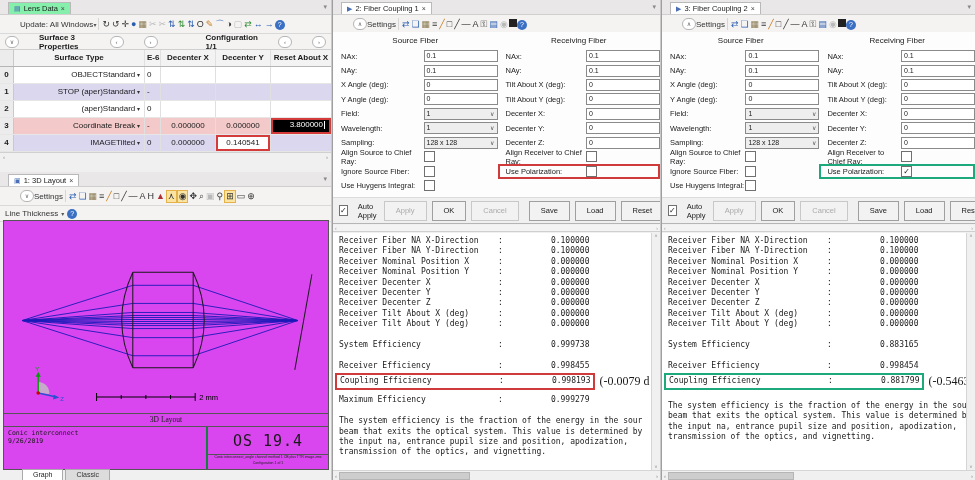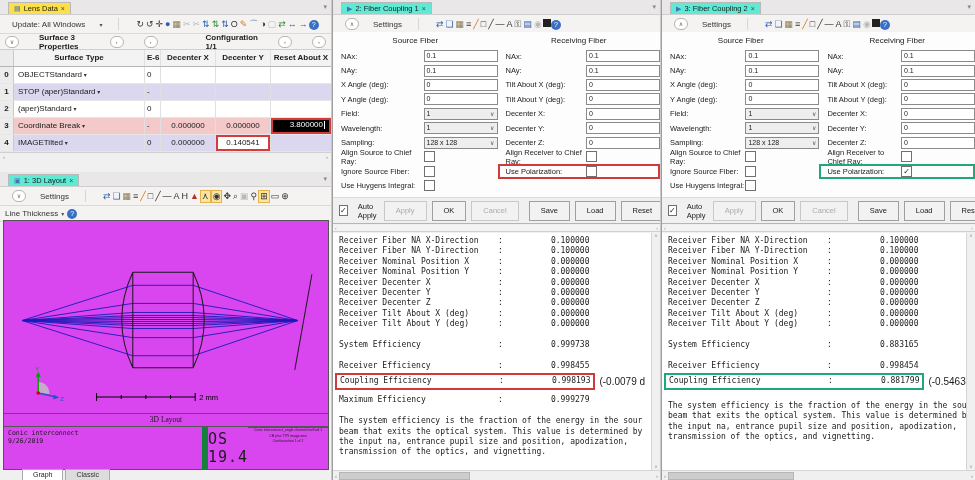--- a/index.html
+++ b/index.html
@@ -4,28 +4,28 @@
 <style>
   html,body{margin:0;padding:0}
   body{width:975px;height:480px;background:#c9c9c9;font-family:"Liberation Sans",sans-serif;position:relative;overflow:hidden;font-size:8px;color:#1a1a1a}
   .panel{position:absolute;top:0;height:480px;background:#f0f0f0;border-left:1px solid #9f9f9f;box-sizing:border-box;overflow:hidden}
   #p-left{left:0;width:331px;border-left:none}
   #p-mid{left:332px;width:328px}
   #p-right{left:661px;width:314px}
 
   
   .tabbar{height:14px;background:#e9e7e8;border-bottom:1px solid #cfcfcf;display:flex;align-items:flex-end;padding-left:8px;position:relative}
-  .tab{background:#5eead4;border:1px solid #b9b9b9;border-bottom:none;font-size:7.5px;padding:0 5px;display:flex;gap:3px;align-items:center;height:12px;box-sizing:border-box;white-space:nowrap}
-  .tab.blue{background:#fde047}
+  .tab{background:#ffffff;border:1px solid #b9b9b9;border-bottom:none;font-size:7.5px;padding:0 5px;display:flex;gap:3px;align-items:center;height:12px;box-sizing:border-box;white-space:nowrap}
+  .tab.blue{background:#86efac}
   .ticon{font-size:7px;color:#4a6fb5}
   .closex{color:#444;font-size:7px}
   .pin{position:absolute;right:4px;top:3px;color:#888;font-size:7px}
 
   
-  .toolbar{height:18px;display:flex;align-items:center;gap:14px;padding:0 12px;background:#f4f3f2;border-bottom:1px solid #d9d9d9;font-size:8px;color:#333;white-space:nowrap;overflow:hidden}
+  .toolbar{height:18px;display:flex;align-items:center;gap:0;padding:0 20px;background:#f4f3f2;border-bottom:1px solid #d9d9d9;font-size:8px;color:#333;white-space:nowrap;overflow:hidden}
   .ticn{font-size:9px;line-height:11px;padding:0 1px;display:inline-block;text-align:center}
   .ticn.blue{color:#2a5db0}.ticn.green{color:#2e8b2e}.ticn.dk{color:#333}.ticn.dis{color:#b9b9b9}.ticn.orange{color:#c87a1e}.ticn.tan{color:#8a7a52}.ticn.red{color:#b03030}
   .ticn.help{color:#fff;background:#3a6fc4;border-radius:50%;width:10px;height:10px;font-size:7px;line-height:10px;padding:0}
   .ticn.hl{background:#fbe3a2;border:1px solid #e3b24a}
   .ticn.blk{background:#222;width:8px;height:8px;padding:0}
   .sep{width:1px;height:12px;background:#d6d6d6;margin:0 2px}
   .circ{min-width:10px;height:10px;border:1px solid #b5b5b5;border-radius:6px;font-size:6px;text-align:center;line-height:10px;color:#666;background:#fff;padding:0 1px}
   .lbl{font-size:8px;color:#333}
   .caret{font-size:6px;color:#555}
 
@@ -34,39 +34,39 @@
   .propsbar b{font-size:8px}
   .cfg{margin-left:28px;font-weight:bold}
 
   
   .ltable{width:331px;font-size:8px;background:#fff}
   .trow{display:flex;height:16px;line-height:15px;border-bottom:1px solid #e6e6e6;background:#fff}
   .trow.head{background:#f3f3f3;font-weight:bold;border-bottom:1px solid #b5b5b5;height:16px}
   .trow.lav{background:#dbd7ef}
   .trow.pink{background:#f3c9c9}
   .c-num{width:14px;background:#ececec;text-align:center;border-right:1px solid #c9c9c9;font-weight:bold;box-sizing:border-box}
-  .c-st{width:131px;display:flex;justify-content:flex-start;padding:0 4px;border-right:1px solid #e0e0e0;box-sizing:border-box}
+  .c-st{width:131px;display:flex;justify-content:flex-end;padding:0 4px;border-right:1px solid #e0e0e0;box-sizing:border-box}
   .head .c-st{justify-content:center}
   .c-e6{width:16px;border-right:1px solid #e0e0e0;padding-left:2px;box-sizing:border-box;overflow:hidden}
   .c-dx,.c-dy{width:55px;text-align:center;border-right:1px solid #e0e0e0;box-sizing:border-box}
   .c-tilt{width:60px;text-align:right;padding-right:4px;box-sizing:border-box}
   .head .c-dx,.head .c-dy,.head .c-tilt{text-align:center;padding-right:0}
   .typ:not(:empty)::after{content:" ▾";font-size:6px;color:#333}
   .c-tilt.sel{background:#000;color:#fff;border:2px solid var(--ann);line-height:10px}
   .c-tilt.sel::after{content:"";display:inline-block;border-left:1px solid #fff;height:8px;margin-left:1px;vertical-align:middle}
   .c-dy.boxed{box-shadow:inset 0 0 0 2px var(--ann);background:#fff}
   .hscroll{height:8px;background:#f0f0f0;border-top:1px solid #d0d0d0;display:flex;justify-content:space-between;align-items:center;font-size:6px;color:#888;padding:0 3px}
 
   
   .lt-bar{height:15px;display:flex;align-items:center;gap:3px;padding:0 5px;background:#f4f3f2;border-bottom:1px solid #d9d9d9}
   .canvas{position:absolute;left:3px;top:220px;width:324px;height:248px;background:#d946ef;border:1px solid #555;display:flex;flex-direction:column}
   .caption{height:12px;border-top:1px solid #555;border-bottom:1px solid #555;text-align:center;font-size:7.5px;line-height:12px;font-family:Liberation Serif, serif}
   .titleblock{height:42px;display:flex}
   .tb-left{flex:1;padding:2px 4px;font-family:"DejaVu Sans Mono",monospace;font-size:6.5px;line-height:1.3}
-  .tb-right{width:120px;border-left:6px solid #15803d;display:flex;flex-direction:row}
+  .tb-right{width:120px;border-left:2px solid #15803d;display:flex;flex-direction:column}
   .os{flex:1;display:flex;align-items:center;justify-content:center;font-family:"DejaVu Sans Mono",monospace;font-size:15px;letter-spacing:1px}
   .tbsmall{height:14px;border-top:1px solid #555;font-size:3.5px;text-align:center;line-height:1.6;overflow:hidden;padding:0 3px;color:#222}
   .btabs{position:absolute;bottom:0;left:0;height:11px;display:flex;font-size:7px;gap:2px;padding-left:22px}
   .btab{background:#fff;border:1px solid #aaa;border-bottom:none;padding:0 10px;line-height:10px}
   .btab.inactive{background:#dcdcdc;color:#333}
 
   
   .form{position:absolute;top:32px;left:0;width:100%;height:165px;background:#fdfdfd;overflow:hidden}
   .fheaders{display:flex;height:17px;align-items:center;font-size:8px}
   .fh1{width:165px;text-align:center}
@@ -92,21 +92,21 @@
   .flexsp{flex:1}
   .aa{display:flex;gap:10px;align-items:center}
 
   
   .scrollstrip{position:absolute;top:225px;left:0;width:100%;height:7px;background:#f3f3f3;border-bottom:1px solid #cfcfcf;display:flex;justify-content:space-between;align-items:center;font-size:5px;color:#999;padding:0 2px;box-sizing:border-box}
   .txt{position:absolute;top:233px;left:0;right:9px;bottom:10px;background:#fff;overflow:hidden}
   .txt pre{margin:0;font-family:"DejaVu Sans Mono","Liberation Mono",monospace;font-size:8px;line-height:10.4px;padding:3px 0 0 6px;white-space:pre}
   .cline{display:flex;align-items:center;margin:2px 0 2px 2px}
   .cbox{border:2px solid var(--ann);padding:1px 3px}
   .cbox pre{padding:0}
-  .cover{font-family:Liberation Sans, sans-serif;font-size:10px;margin-left:4px;white-space:pre}
+  .cover{font-family:Liberation Serif, serif;font-size:12px;margin-left:4px;white-space:pre}
   .desc{margin-top:8px !important}
   .vscroll{position:absolute;top:233px;right:0;width:9px;bottom:10px;background:#f0f0f0;border-left:1px solid #d5d5d5;display:flex;flex-direction:column;justify-content:space-between;align-items:center;font-size:5px;color:#888;box-sizing:border-box}
   .hscroll2{position:absolute;bottom:0;left:0;width:100%;height:10px;background:#f0f0f0;border-top:1px solid #d5d5d5;display:flex;align-items:center;font-size:6px;color:#888;box-sizing:border-box;padding:0 2px;gap:2px}
   .thumb{height:6px;background:#cdcdcd;border:1px solid #b5b5b5;width:40%}
   .gap{flex:1}
 </style>
 </head>
 <body>
 
 <div class="panel" id="p-left" style="--ann:#d43c3c">

